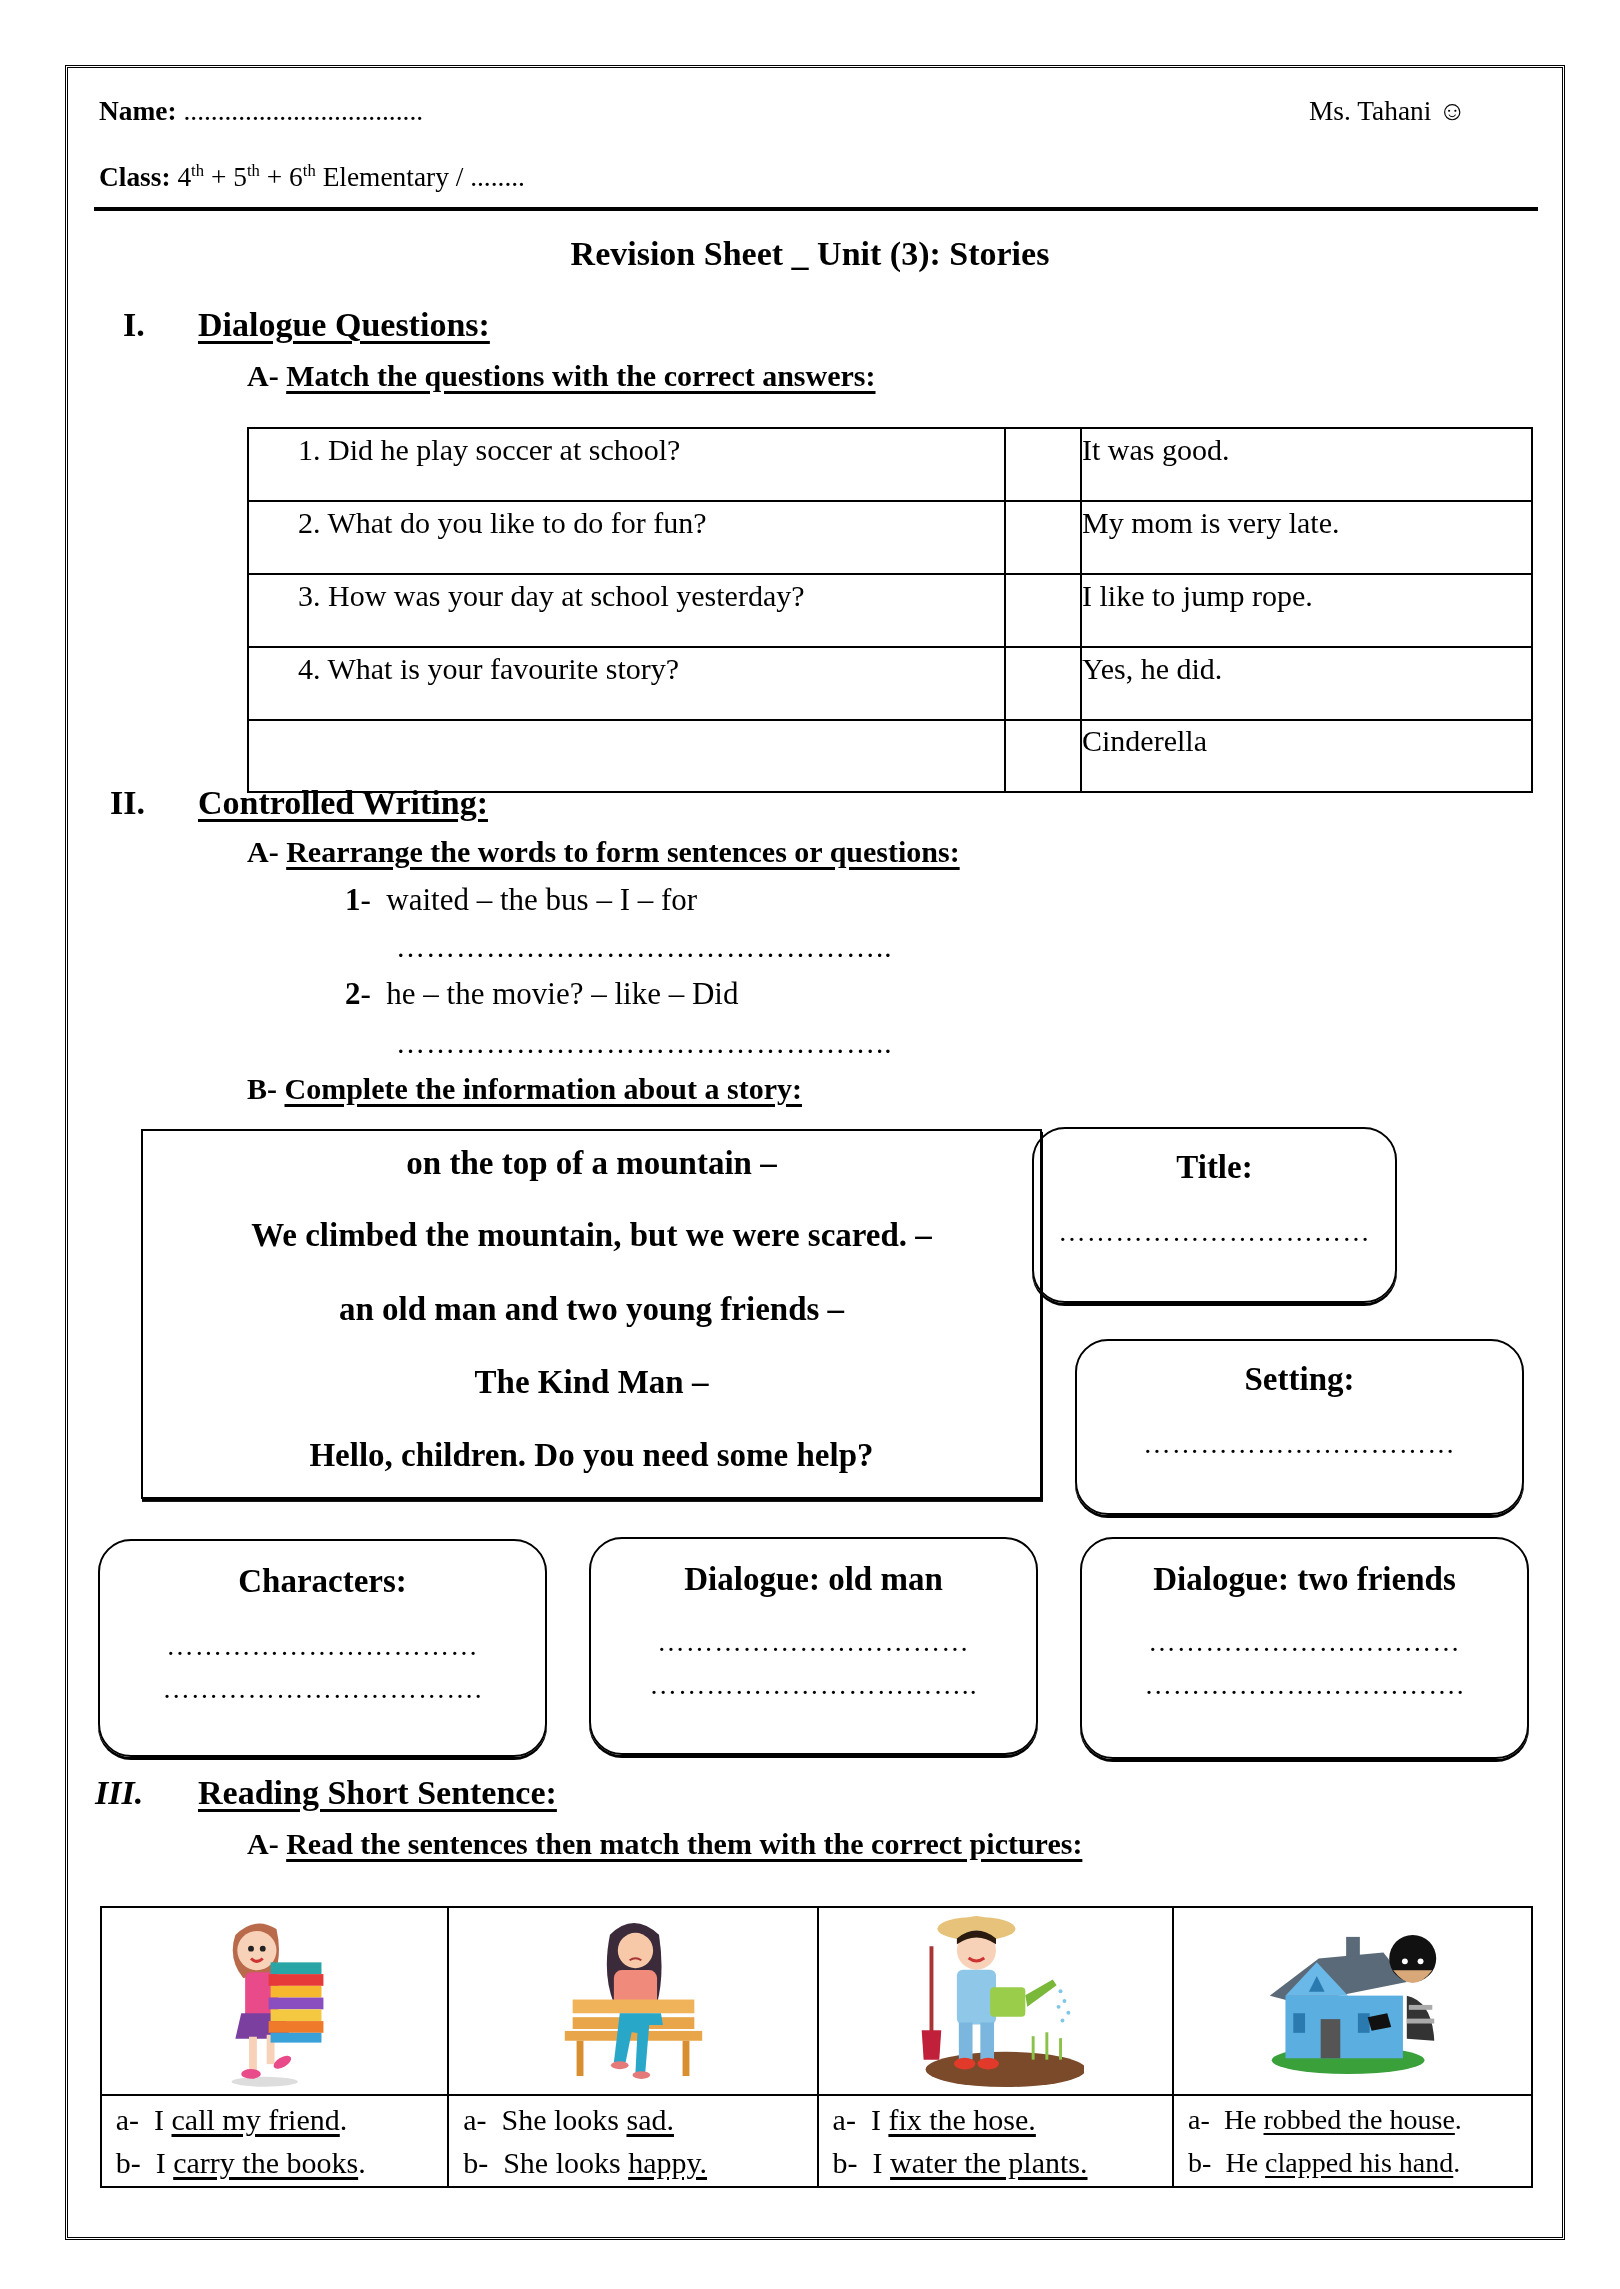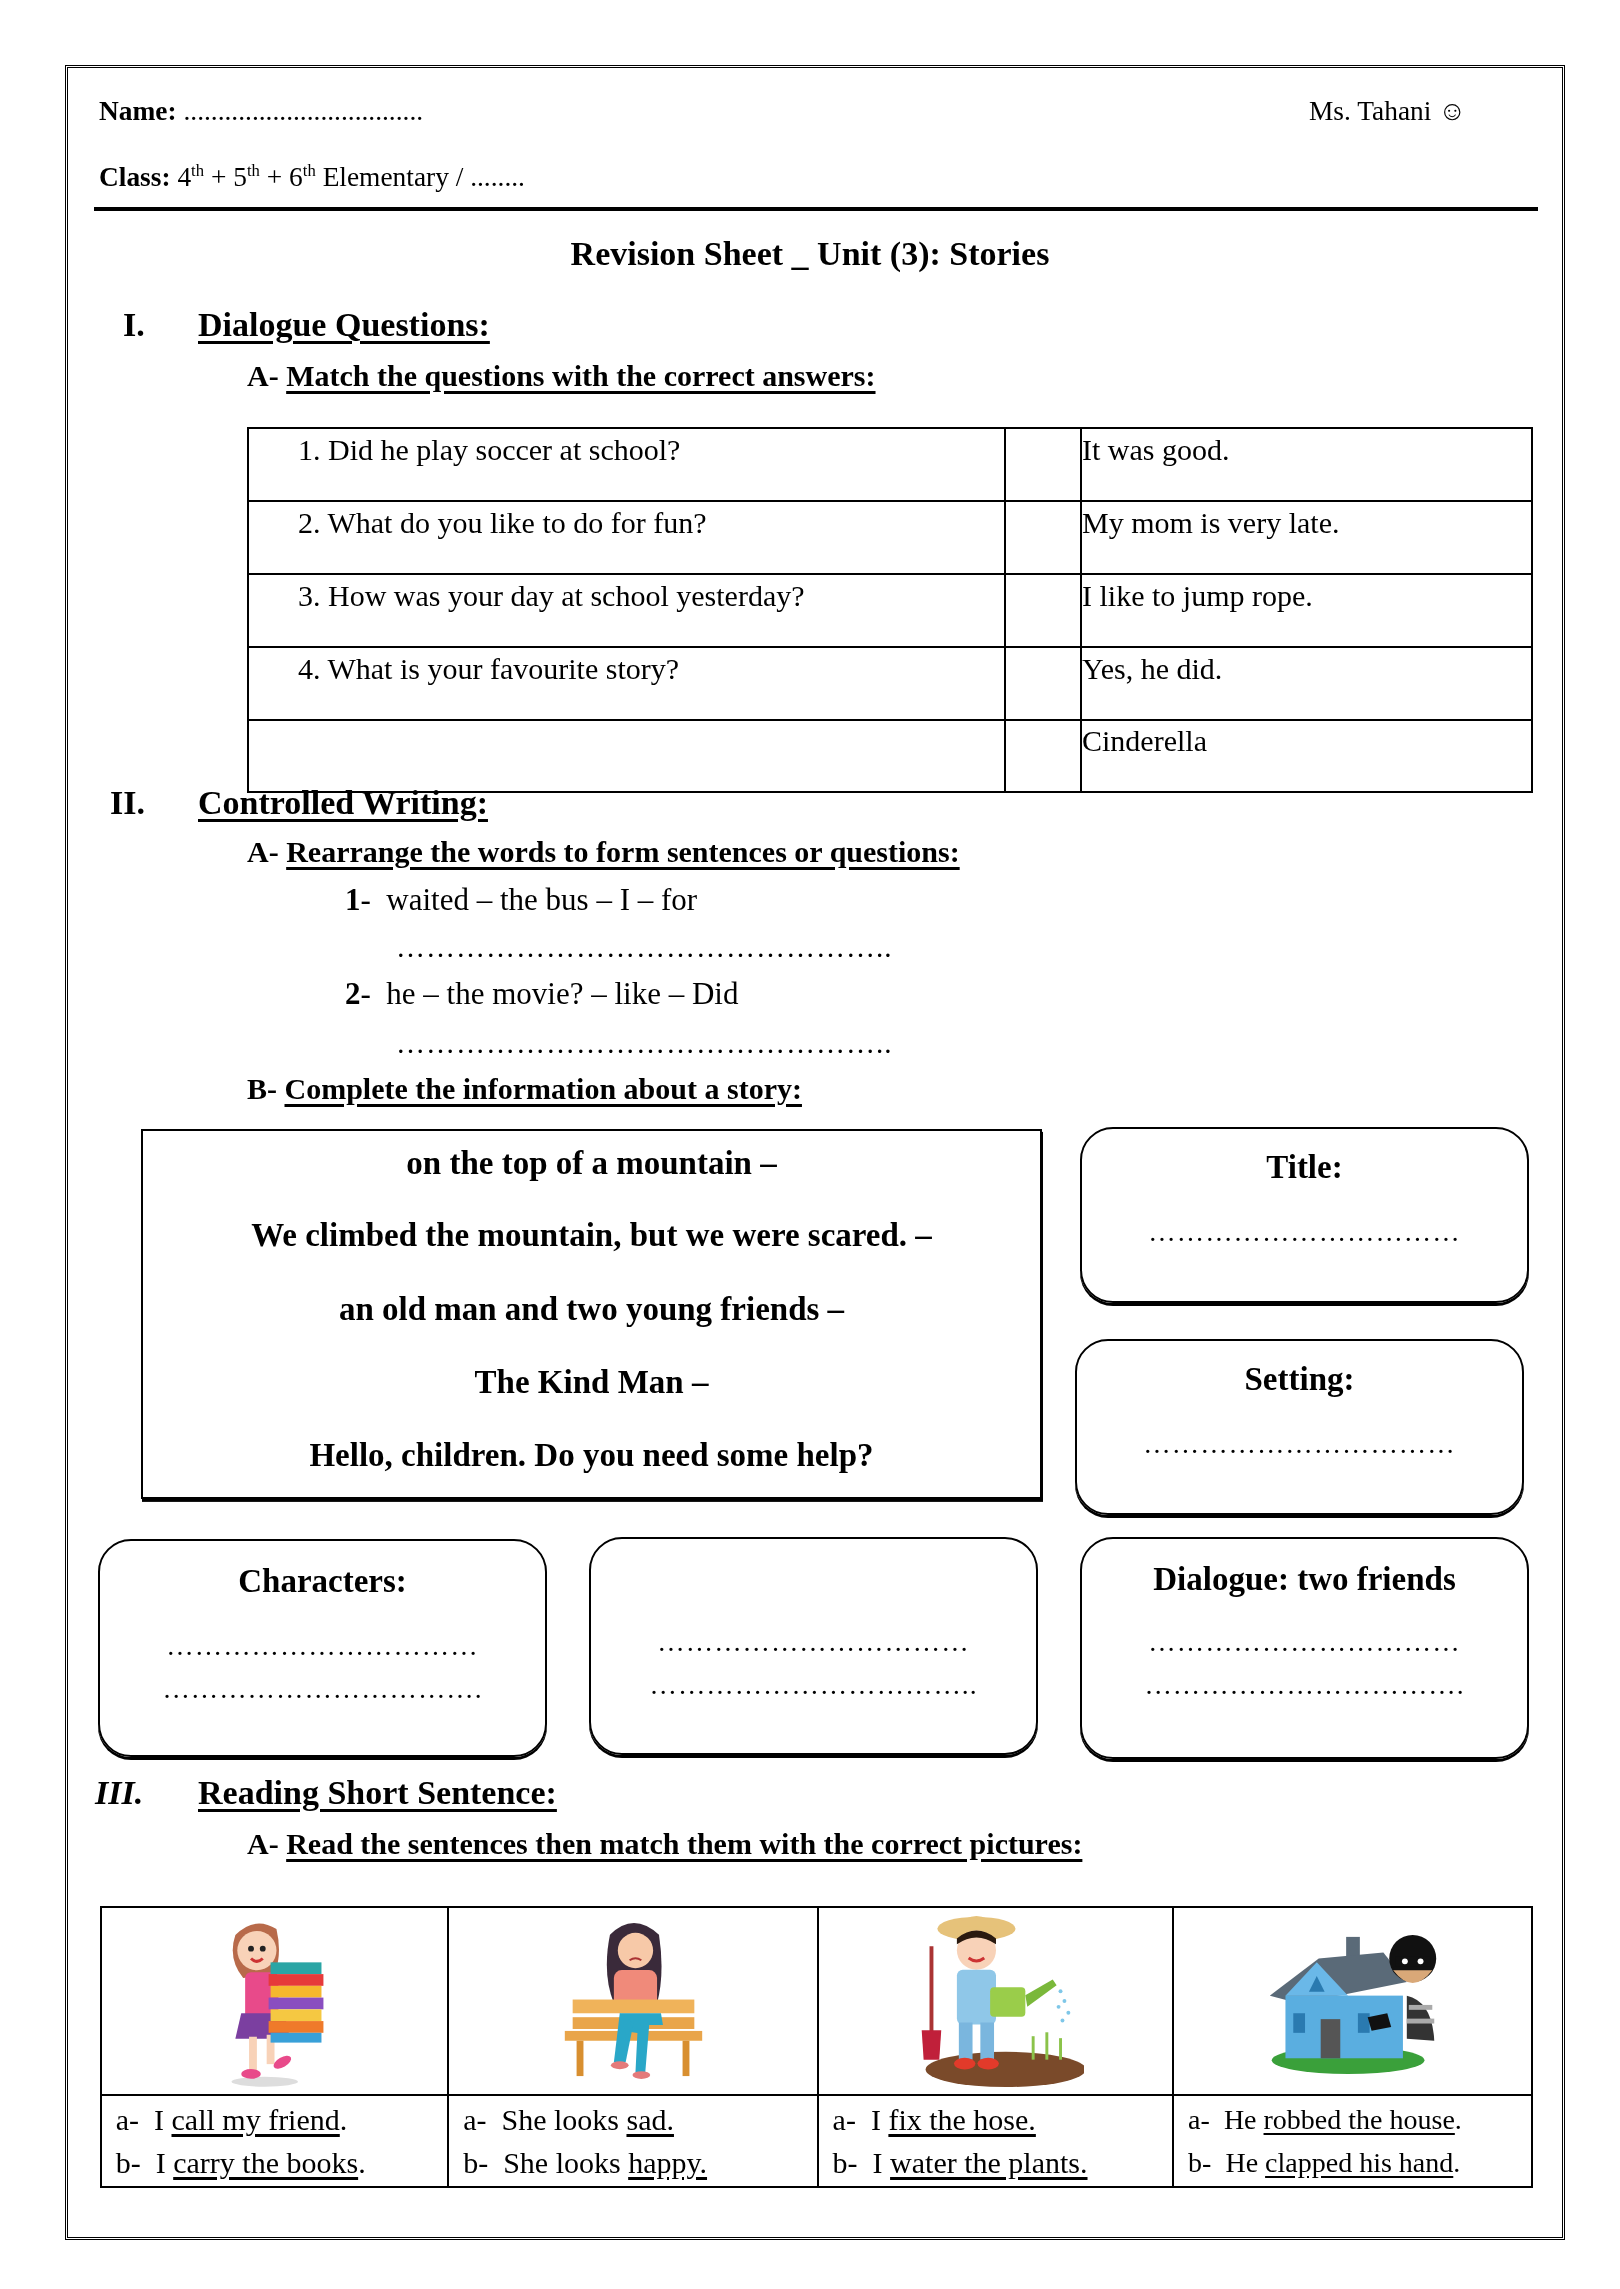--- a/index.html
+++ b/index.html
@@ -117,35 +117,36 @@
 </div>
 
 <div class="story-box">
   <div class="story-line" style="top:13.7px;">on the top of a mountain –</div>
   <div class="story-line" style="top:86px;">We climbed the mountain, but we were scared. –</div>
   <div class="story-line" style="top:160px;">an old man and two young friends –</div>
   <div class="story-line" style="top:233px;">The Kind Man –</div>
   <div class="story-line" style="top:306px;">Hello, children. Do you need some help?</div>
 </div>
 
-<div class="rbox" style="left:1080px; top:1127px; width:449px; height:176px;">
+<div class="rbox" style="left:1032px; top:1127px; width:365px; height:176px;">
   <div class="rbox-title" style="top:19.6px;">Title:</div>
   <div class="rbox-dots" style="top:88px;">……………………………</div>
 </div>
 <div class="rbox" style="left:1075px; top:1339px; width:449px; height:176px;">
   <div class="rbox-title" style="top:19.6px;">Setting:</div>
   <div class="rbox-dots" style="top:88px;">……………………………</div>
 </div>
 
 <div class="rbox" style="left:98px; top:1539px; width:449px; height:218px;">
   <div class="rbox-title" style="top:21.6px;">Characters:</div>
   <div class="rbox-dots" style="top:90px;">……………………………</div>
   <div class="rbox-dots" style="top:133px;">…………………………….</div>
 </div>
 <div class="rbox" style="left:589px; top:1537px; width:449px; height:218px;">
+  <div class="rbox-title" style="top:21.6px;">Dialogue: old man</div>
   <div class="rbox-dots" style="top:88px;">……………………………</div>
   <div class="rbox-dots" style="top:131px;">……………………………..</div>
 </div>
 <div class="rbox" style="left:1080px; top:1537px; width:449px; height:222px;">
   <div class="rbox-title" style="top:21.6px;">Dialogue: two friends</div>
   <div class="rbox-dots" style="top:88px;">……………………………</div>
   <div class="rbox-dots" style="top:131px;">…………………………….</div>
 </div>
 
 <div class="sec-num" style="left:95px; top:1774px;font-style:italic;">III.</div>

